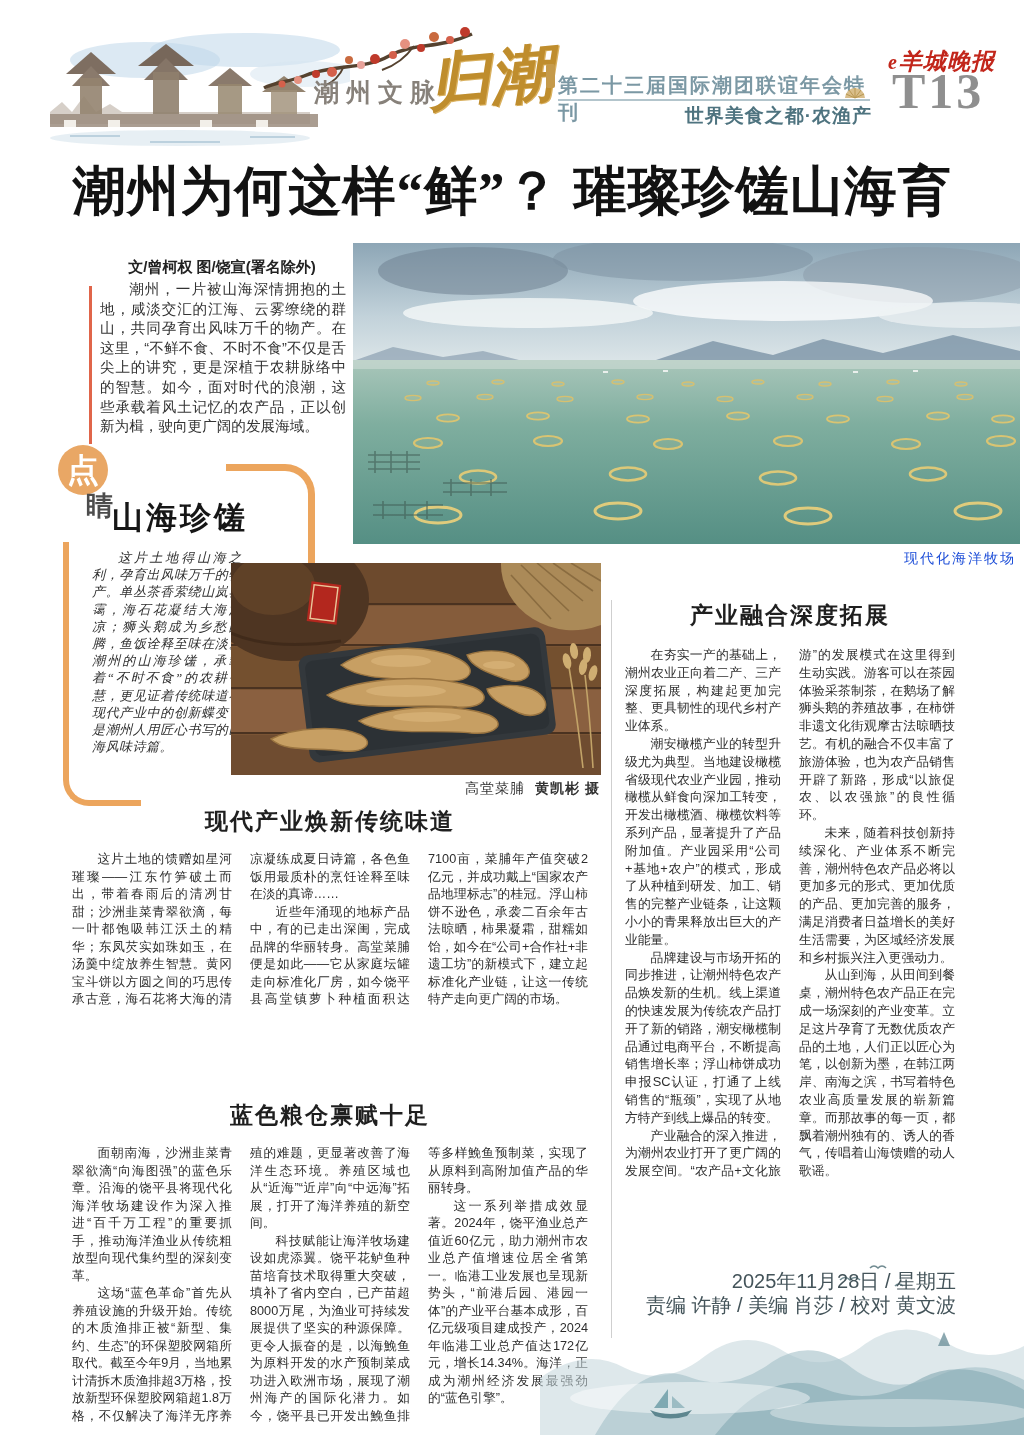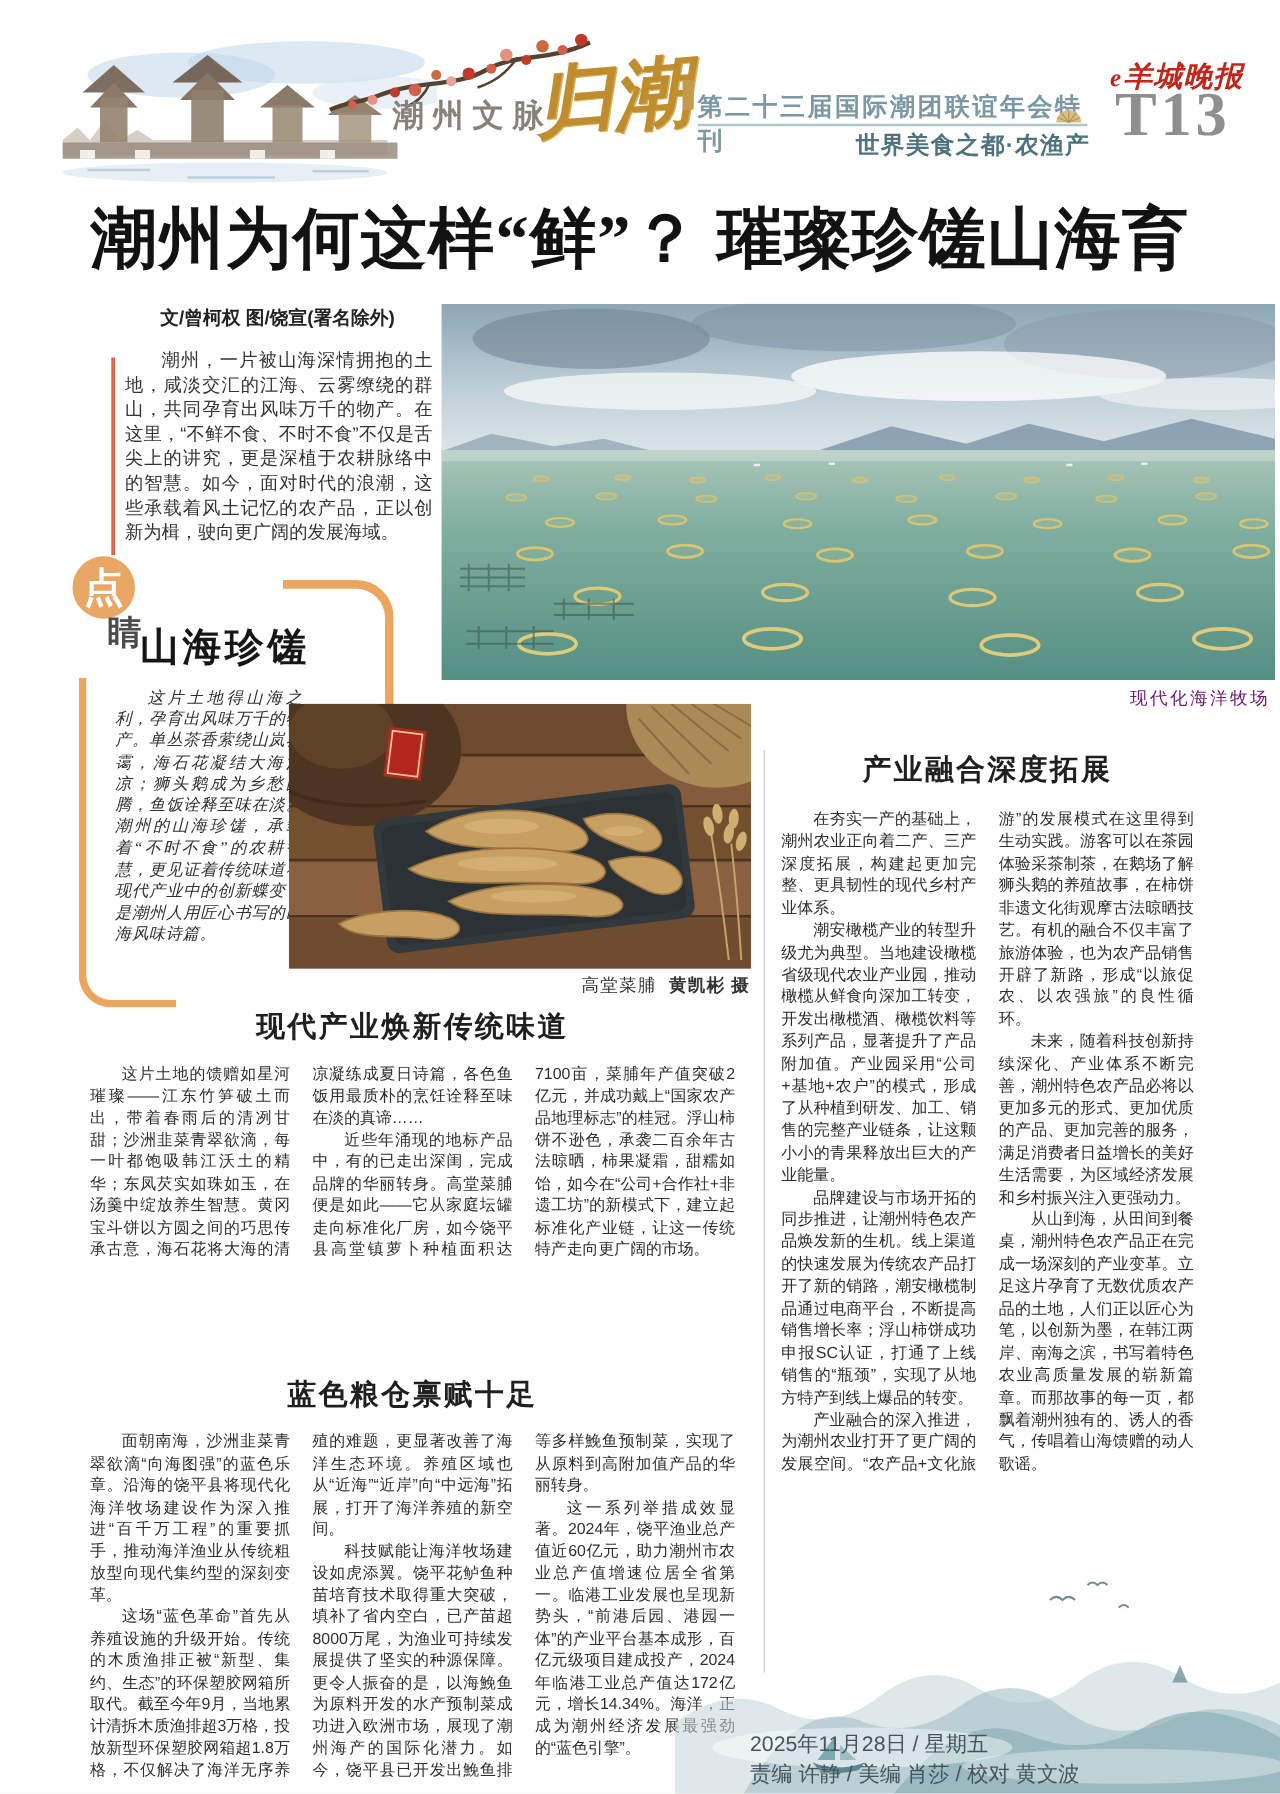--- a/index.html
+++ b/index.html
@@ -18,27 +18,27 @@
   .special-issue{left:558px;top:72px;width:320px;font-size:20px;font-weight:bold;color:#7b98a4;letter-spacing:2px;}
   .issue-underline{left:558px;top:99px;width:312px;height:2px;background:#b3c5cc;}
   .fan-icon{left:843px;top:85px;width:24px;height:14px;}
   .issue-topic{left:558px;top:103px;width:314px;text-align:right;font-size:19px;font-weight:bold;color:#4e737f;letter-spacing:1px;}
   .brand{left:888px;top:46px;width:132px;font-size:23px;font-weight:bold;font-style:italic;color:#c2261b;letter-spacing:1px;}
   .brand .mark{font-size:20px;margin-right:1px;}
   .page-num{left:892px;top:62px;font-size:50px;font-weight:bold;color:#8f8f8f;letter-spacing:3px;}
 
   
   .headline{left:60px;top:156px;width:904px;text-align:center;font-size:53px;font-weight:bold;color:#121212;letter-spacing:1px;}
-  .byline{left:97px;top:245px;width:250px;text-align:center;font-size:15px;font-weight:bold;color:#222;}
+  .byline{left:97px;top:258px;width:250px;text-align:center;font-size:15px;font-weight:bold;color:#222;}
   .intro-rule{left:89px;top:286px;width:3px;height:158px;background:#e0654a;}
   .intro{left:100px;top:280px;width:246px;font-size:14.6px;line-height:19.6px;text-align:justify;color:#333;text-indent:2em;}
 
   
   .lead-photo{left:353px;top:243px;width:667px;height:301px;overflow:hidden;}
-  .lead-caption{left:720px;top:550px;width:296px;text-align:right;font-size:14px;color:#701a75;letter-spacing:2px;}
+  .lead-caption{left:720px;top:550px;width:296px;text-align:right;font-size:14px;color:#1d4ed8;letter-spacing:2px;}
   .food-photo{left:231px;top:563px;width:370px;height:212px;overflow:hidden;}
   .food-caption{left:330px;top:780px;width:270px;text-align:right;font-size:14px;color:#333;letter-spacing:1px;}
   .food-caption .credit{font-weight:bold;margin-left:10px;}
 
   
   .hl-bracket-top{left:226px;top:464px;width:82px;height:96px;border-top:7px solid #eca55d;border-right:7px solid #eca55d;border-top-right-radius:30px;}
   .hl-bracket-bottom{left:63px;top:542px;width:72px;height:258px;border-left:6px solid #eca55d;border-bottom:6px solid #eca55d;border-bottom-left-radius:26px;}
   .hl-badge{left:58px;top:445px;width:50px;height:50px;border-radius:50%;background:#e9a765;color:#fff;
             font-size:32px;font-weight:bold;text-align:center;line-height:50px;}
   .hl-badge-sub{left:86px;top:488px;font-size:27px;font-weight:bold;color:#4c4c4c;}
@@ -52,21 +52,21 @@
   .sec1{left:72px;top:806px;width:516px;}
   .sec2{left:72px;top:1100px;width:516px;}
   .sec-body{margin-top:14px;column-count:3;column-gap:18px;font-size:12.7px;line-height:17.5px;text-align:justify;color:#2d2d2d;}
   .sec-body p,.right-body p{margin:0;text-indent:2em;}
   .right-sec{left:625px;top:600px;width:330px;}
   .right-body{margin-top:15px;column-count:2;column-gap:18px;font-size:12.8px;line-height:17.8px;text-align:justify;color:#2d2d2d;}
 
   
   .mountains{left:540px;top:1228px;width:484px;height:207px;}
   .boat{left:648px;top:1386px;width:46px;height:34px;}
-  .footer{left:600px;top:1384px;width:356px;text-align:left;font-size:17px;line-height:24px;color:#44545a;z-index:5;}
+  .footer{left:600px;top:1269px;width:356px;text-align:right;font-size:20px;line-height:24px;color:#44545a;z-index:5;}
 </style>
 </head>
 <body>
 
 <div class="page">
 
   <div class="abs bridge-art">
     <svg width="300" height="120" viewBox="0 0 300 120">
       <ellipse cx="195" cy="18" rx="95" ry="17" fill="#cadded" opacity="0.65"></ellipse>
       <ellipse cx="95" cy="28" rx="75" ry="18" fill="#bfd7e9" opacity="0.55"></ellipse>

